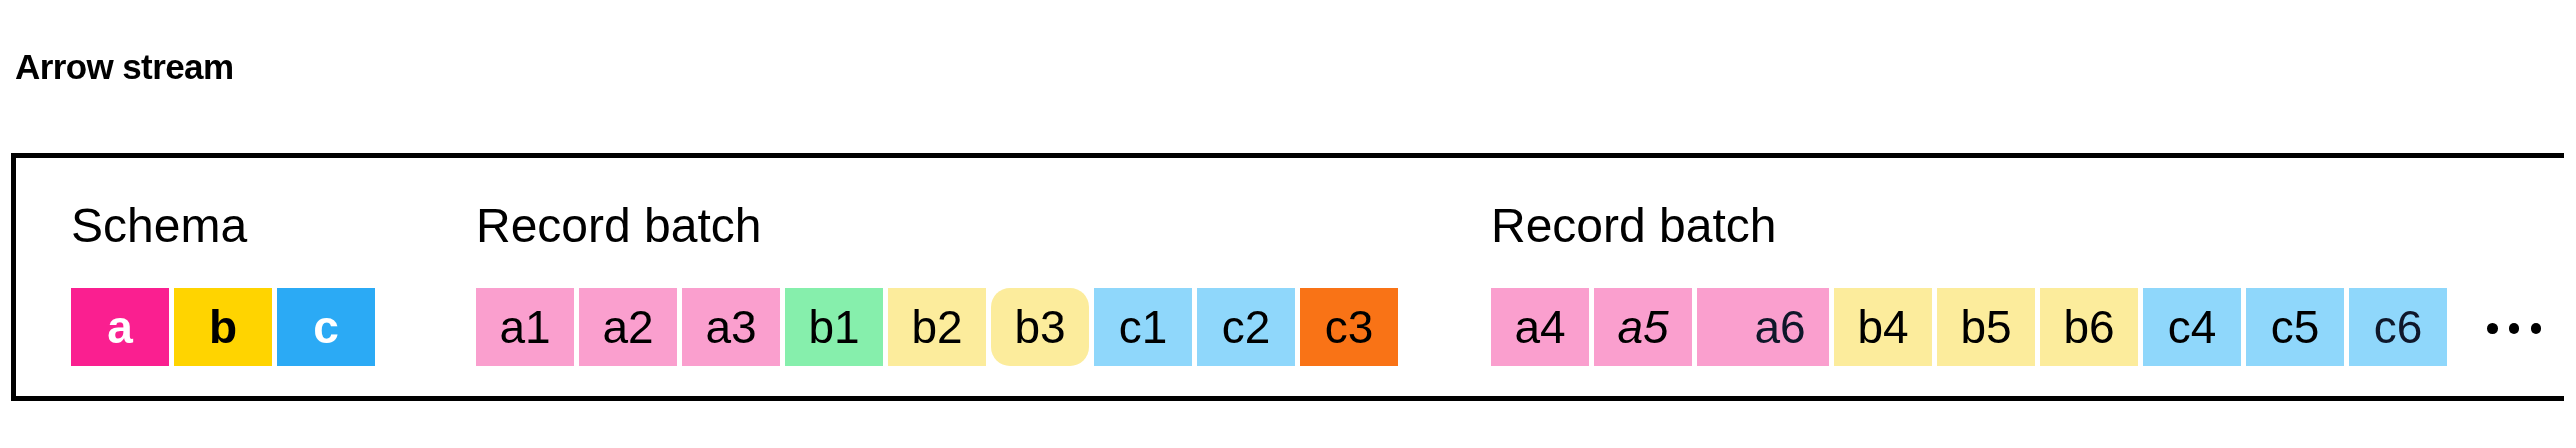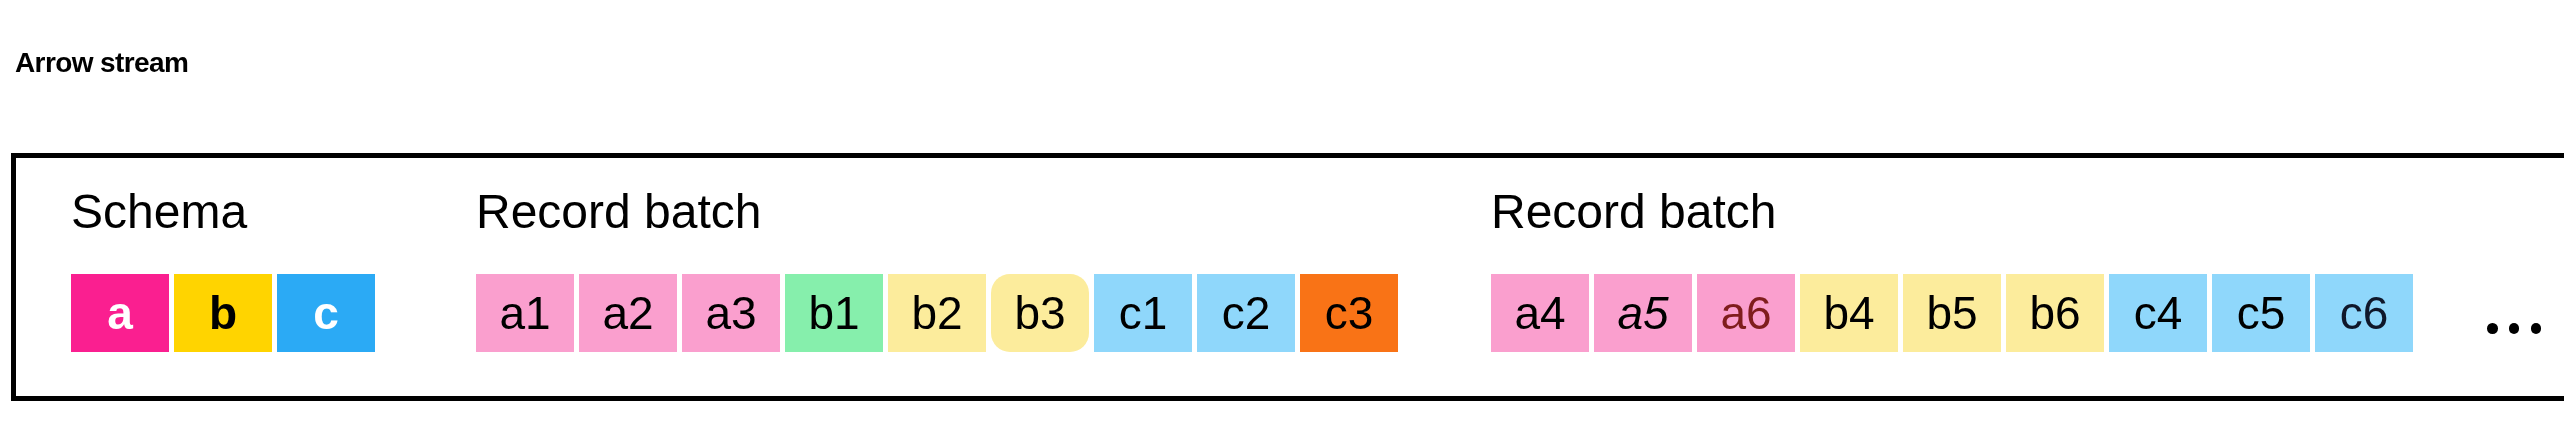--- a/index.html
+++ b/index.html
@@ -11,36 +11,36 @@
   }
   .canvas {
     position: relative;
     width: 2576px; height: 448px;
     background: #ffffff;
     overflow: hidden;
   }
   .title {
     position: absolute;
     left: 15px; top: 49px;
-    font-size: 28px;
+    font-size: 35px;
     font-weight: 700;
     line-height: 1;
     letter-spacing: -0.6px;
     white-space: nowrap;
   }
   .stream-box {
     position: absolute;
     left: 10.6px; top: 153px;
     width: 2553px; height: 248px;
     box-sizing: border-box;
     border: 5px solid #000000;
     border-right: 0; 
     background: transparent;
   }
-  .group { position: absolute; top: 188px; }
+  .group { position: absolute; top: 202px; }
   .schema-group  { left: 71px; }
   .batch-group-1 { left: 476px; }
   .batch-group-2 { left: 1491px; }
   .group-label {
     font-size: 48px;
     line-height: 48px;
     height: 48px;
     white-space: nowrap;
   }
   .cells {
@@ -100,21 +100,21 @@
         <div class="cell" style="background: rgb(143, 215, 251); color: rgb(0, 0, 0);">c2</div>
         <div class="cell" style="background: #f97316; color: rgb(0, 0, 0);">c3</div>
       </div>
   </div>
 
   <div class="group batch-group-2">
     <div class="group-label">Record batch</div>
     <div class="cells">
         <div class="cell" style="background: rgb(250, 159, 206); color: rgb(0, 0, 0);">a4</div>
         <div class="cell" style="background: rgb(250, 159, 206); color: rgb(0, 0, 0); font-style: italic;">a5</div>
-        <div class="cell" style="background: rgb(250, 159, 206); color: #7f1d1d;">a6</div>
+        <div class="cell" style="background: rgb(250, 159, 206); color: #0f172a; padding-left: 34px;">a6</div>
         <div class="cell" style="background: rgb(252, 236, 156); color: rgb(0, 0, 0);">b4</div>
         <div class="cell" style="background: rgb(252, 236, 156); color: rgb(0, 0, 0);">b5</div>
         <div class="cell" style="background: rgb(252, 236, 156); color: rgb(0, 0, 0);">b6</div>
         <div class="cell" style="background: rgb(143, 215, 251); color: rgb(0, 0, 0);">c4</div>
         <div class="cell" style="background: rgb(143, 215, 251); color: rgb(0, 0, 0);">c5</div>
         <div class="cell" style="background: rgb(143, 215, 251); color: #0f172a;">c6</div>
       </div>
   </div>
 
   <div class="ellipsis">

